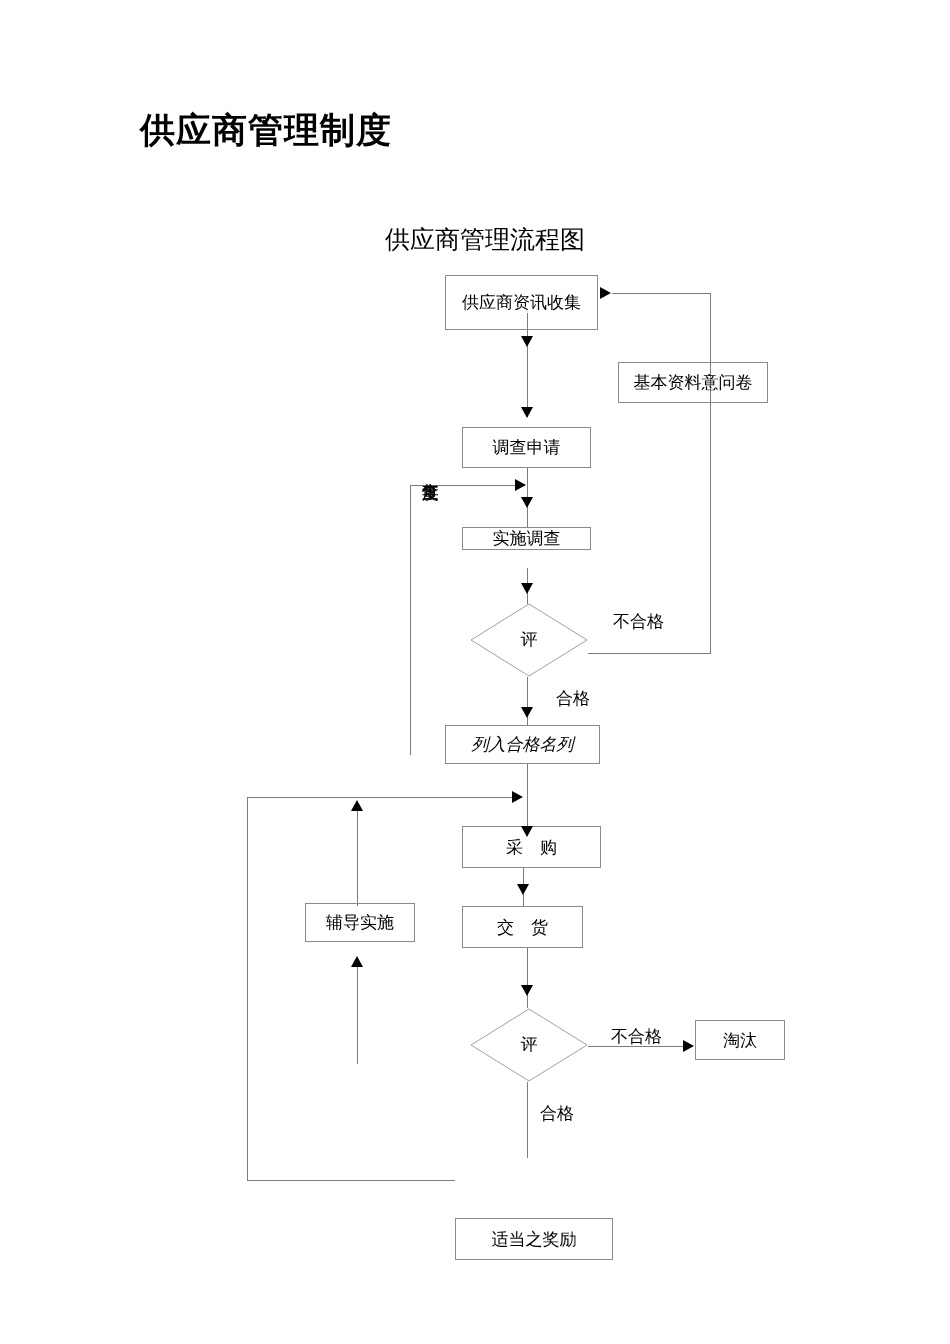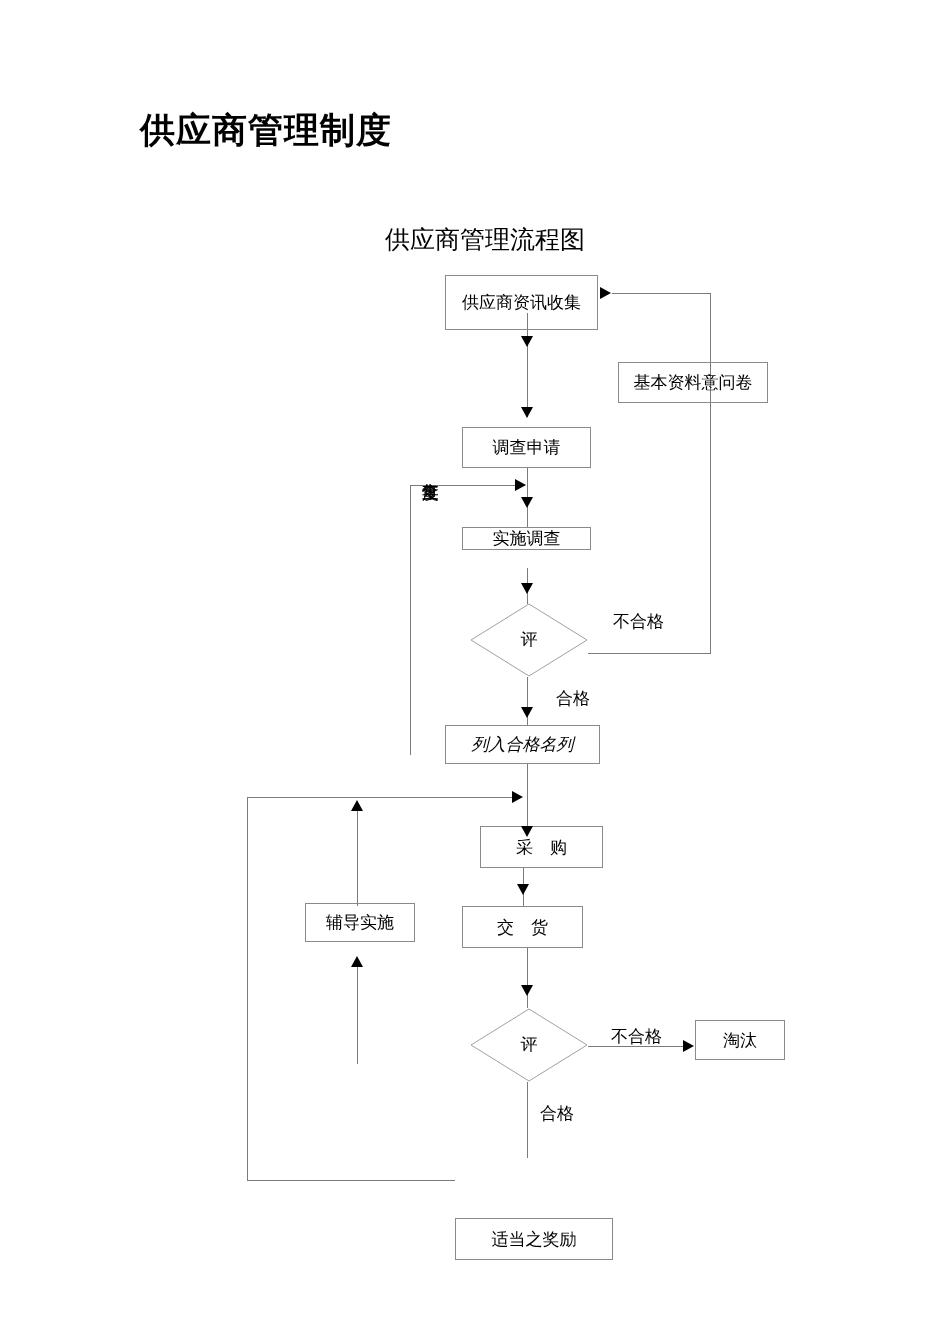--- a/index.html
+++ b/index.html
@@ -185,21 +185,21 @@
     <svg width="118" height="74" viewBox="0 0 118 74">
       <polygon points="59,1 117,37 59,73 1,37" fill="none" stroke="#a0a0a0" stroke-width="1"></polygon>
     </svg>
     <span class="dlabel" style="top:28px;">评</span>
   </div>
 
   <div class="node" style="left:445px; top:725px; width:155px; height:39px;font-style:italic;">
     <span>列入合格名列</span>
   </div>
 
-  <div class="node" style="left:480px; top:826px; width:123px; height:42px;">
+  <div class="node" style="left:462px; top:826px; width:139px; height:42px;">
     <span>采　购</span>
   </div>
 
   <div class="node" style="left:305px; top:903px; width:110px; height:39px;">
     <span>辅导实施</span>
   </div>
 
   <div class="node" style="left:462px; top:906px; width:121px; height:42px;">
     <span>交　货</span>
   </div>

